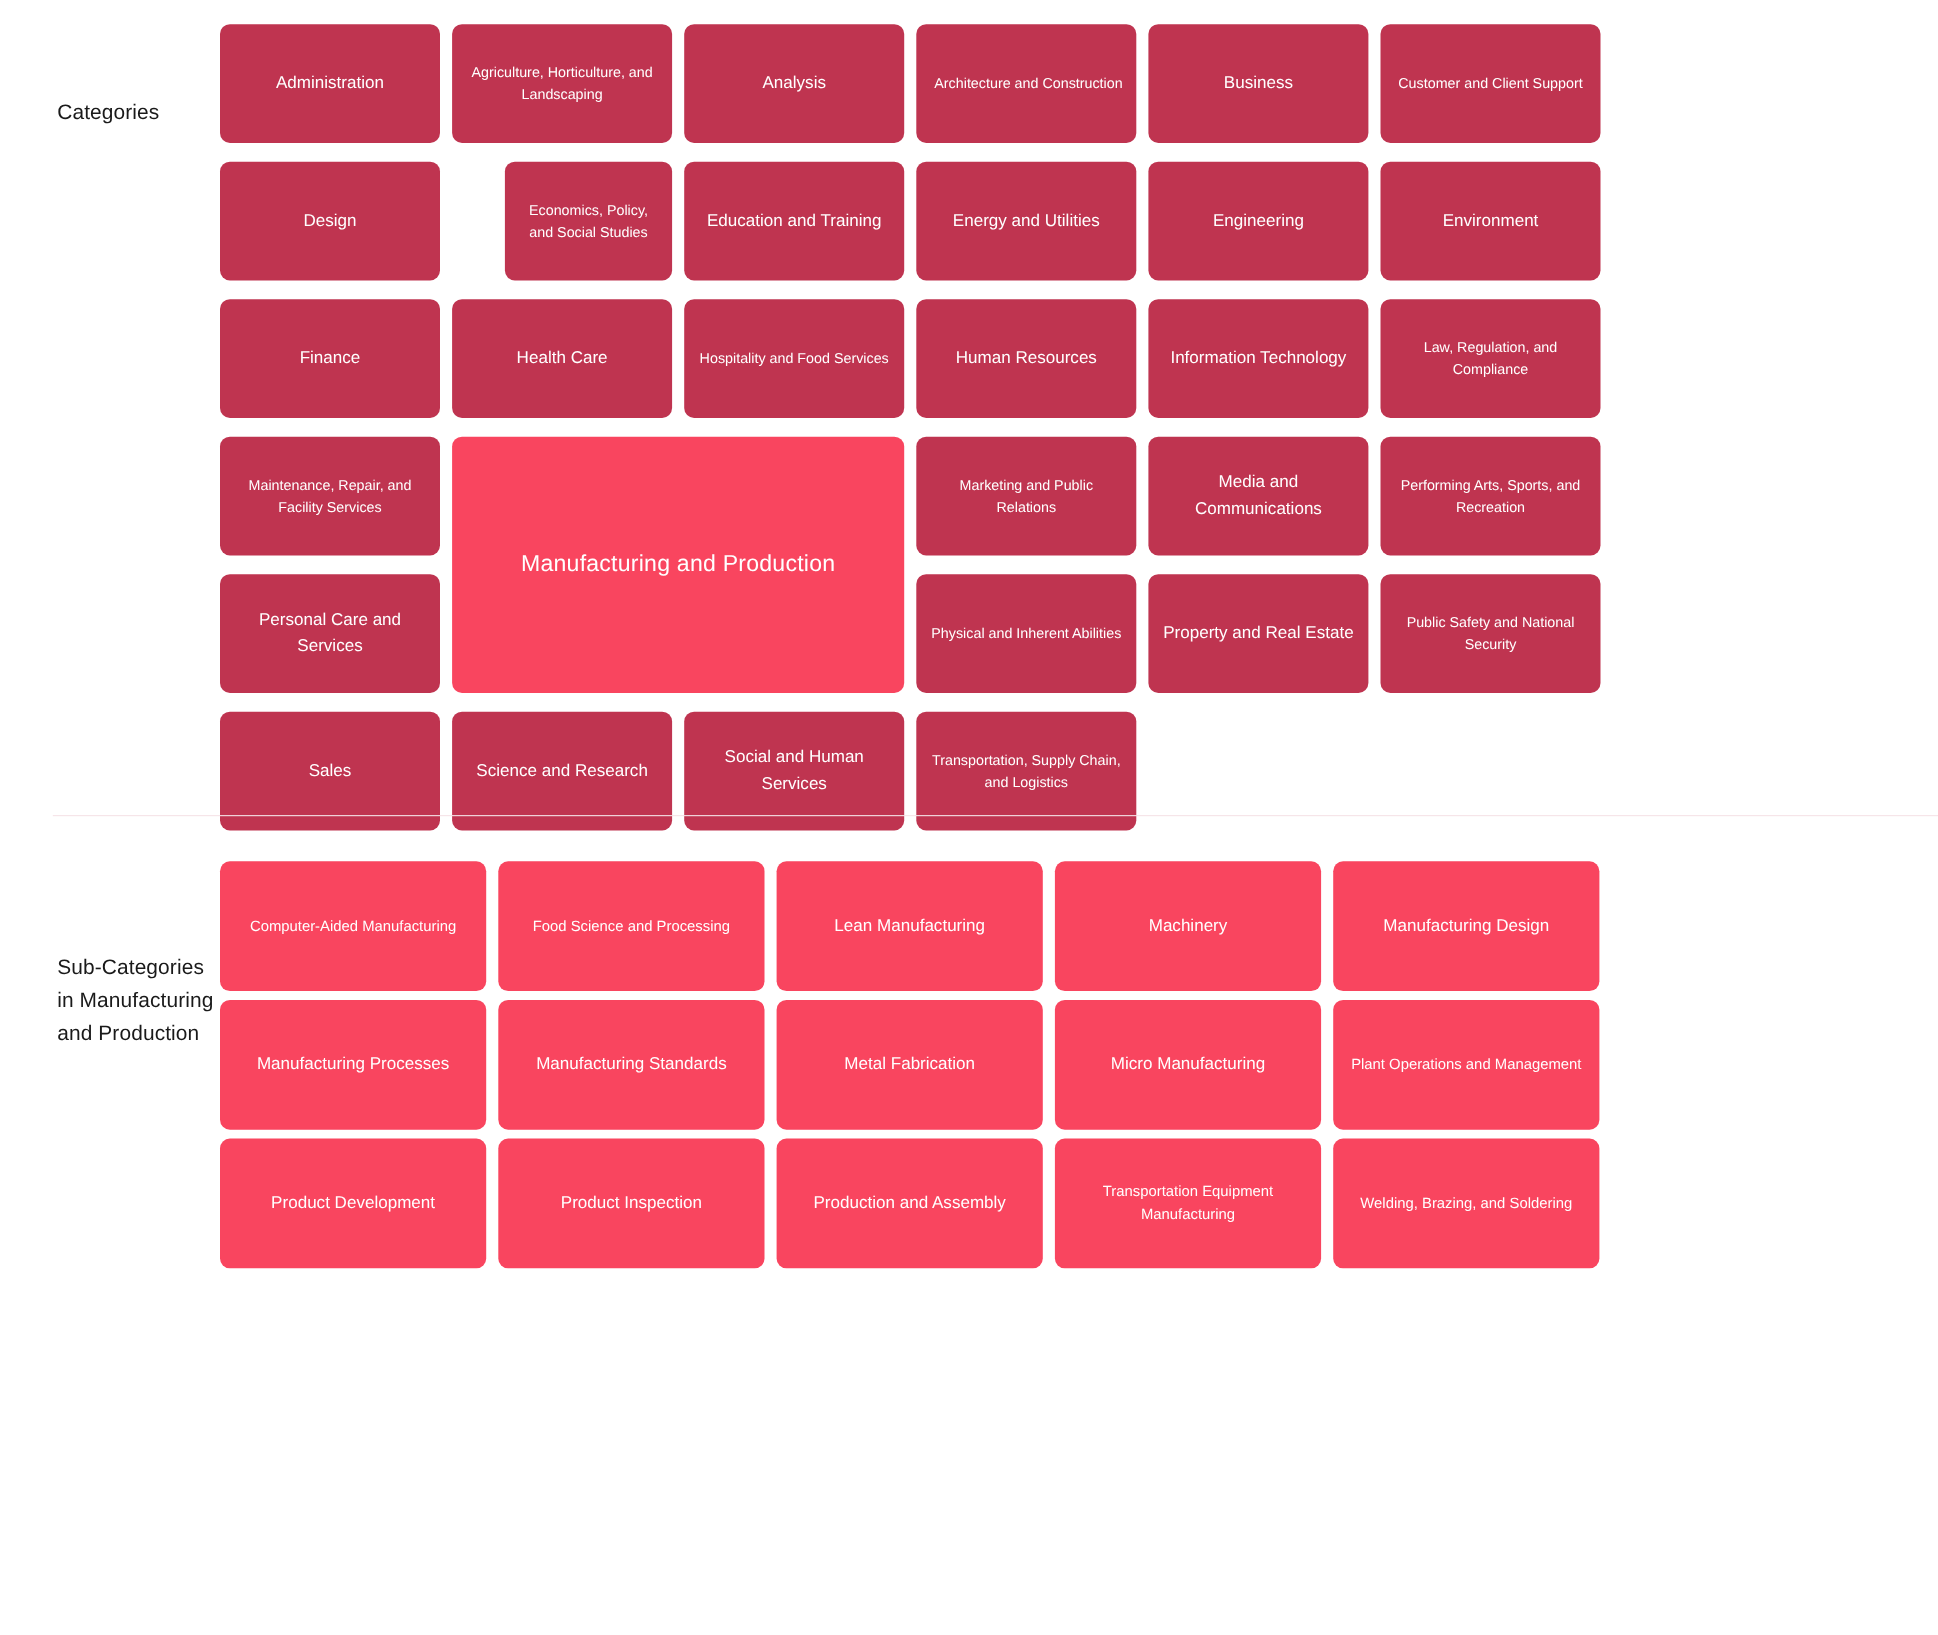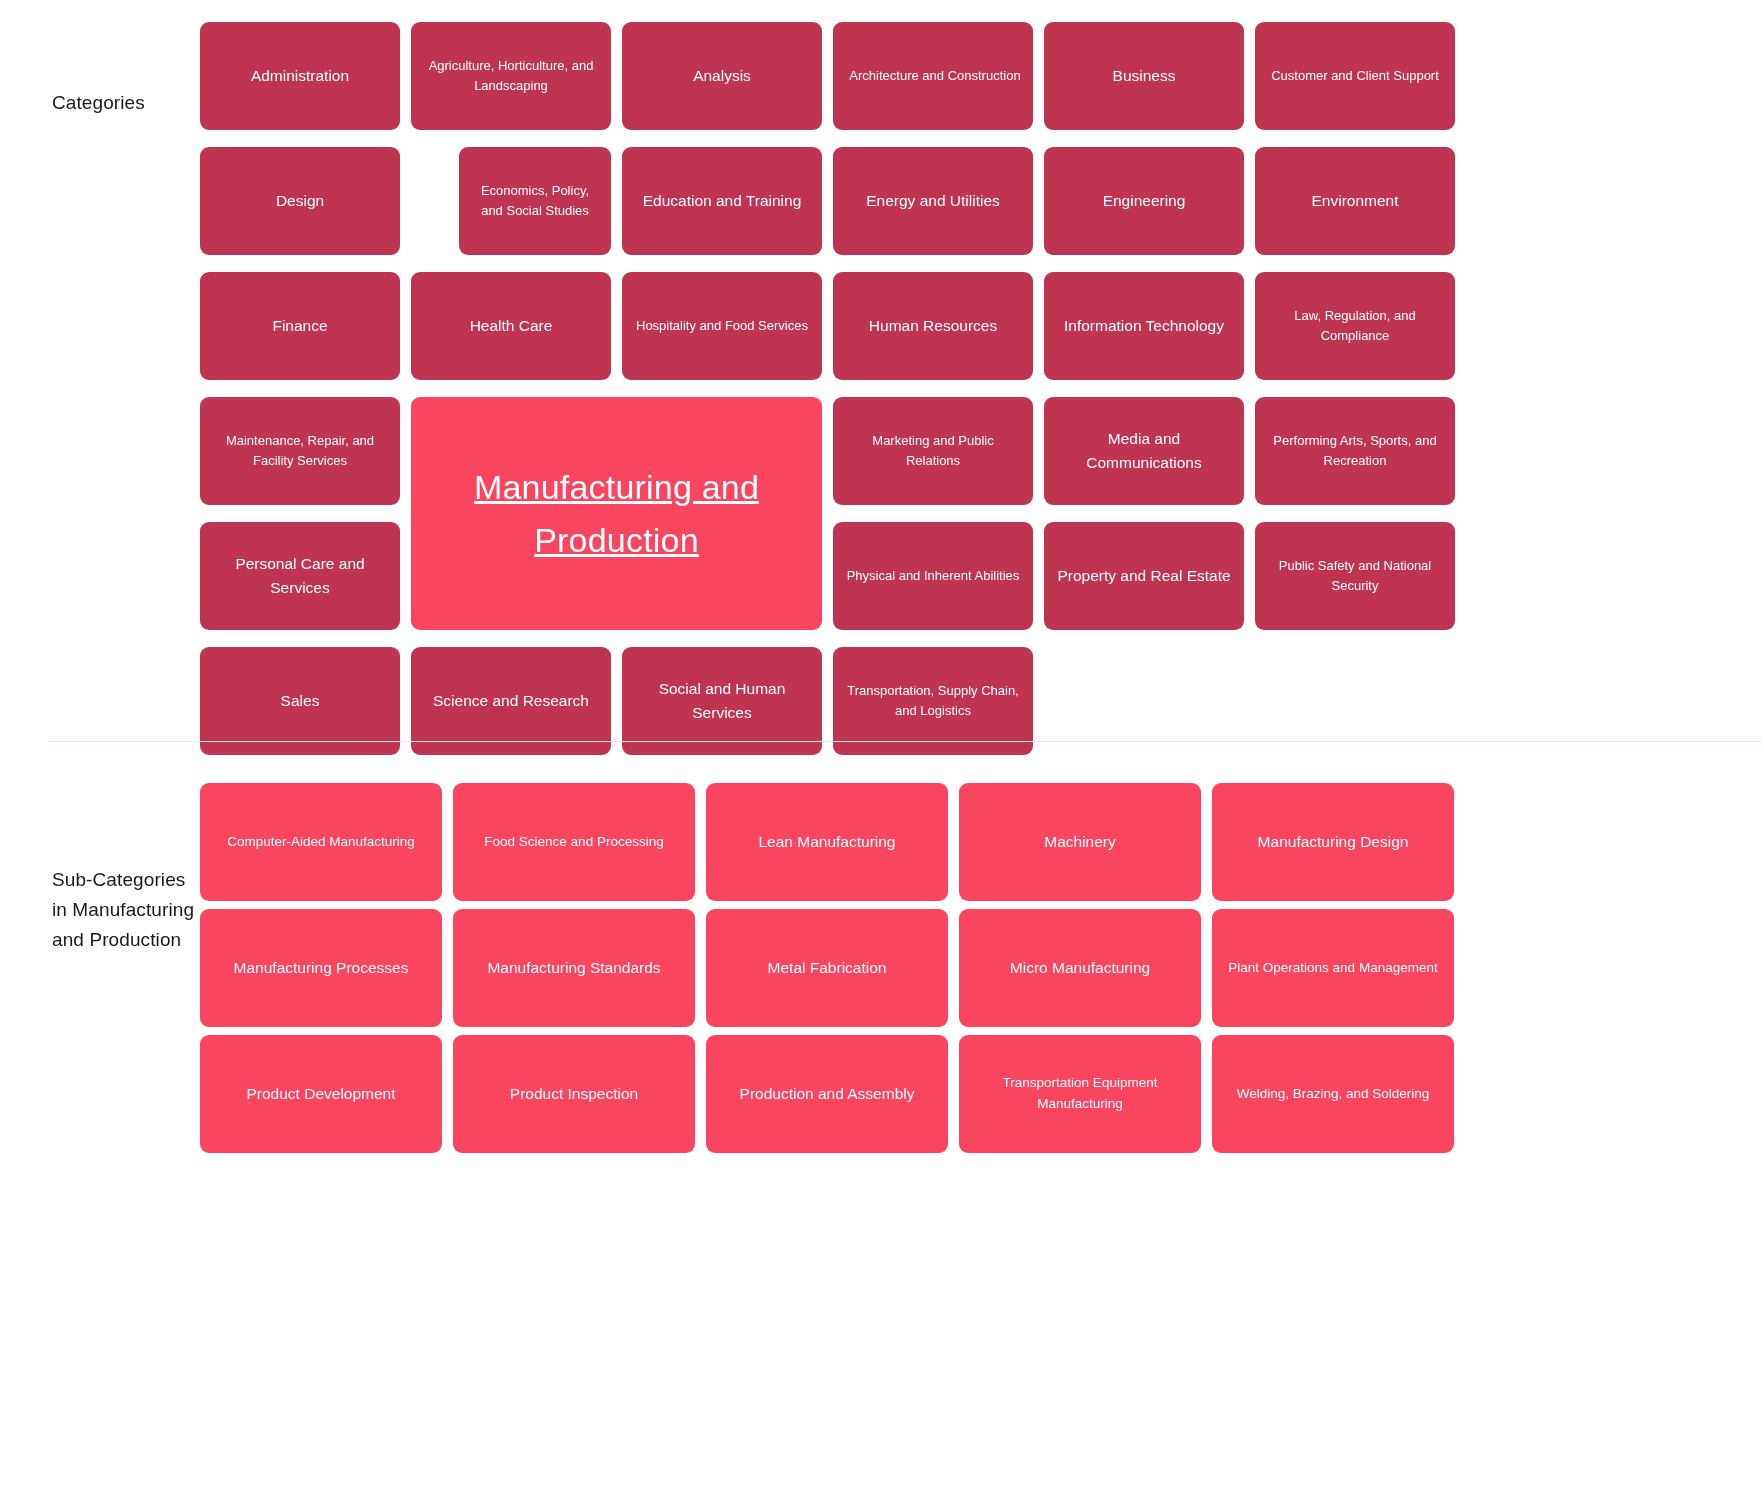--- a/index.html
+++ b/index.html
@@ -64,23 +64,22 @@
   }
   .tile.cat { background: #bf3450; font-size: 15.5px; }
   .tile.cat.small { font-size: 13px; }
   .tile.sub { background: #f9455f; font-size: 15.5px; }
   .tile.sub.small { font-size: 13.5px; }
 
   .tile.highlight {
     background: #f9455f;
     grid-column: 2 / span 2;
     grid-row: 4 / span 2;
-    font-size: 34px;
+    font-size: 21px;
     letter-spacing: 0.2px;
-    text-decoration: underline;
   }
 
   
   .divider {
     position: absolute;
     left: 48px;
     right: 0px;
     height: 1px;
     background: #f6e3e7;
   }

